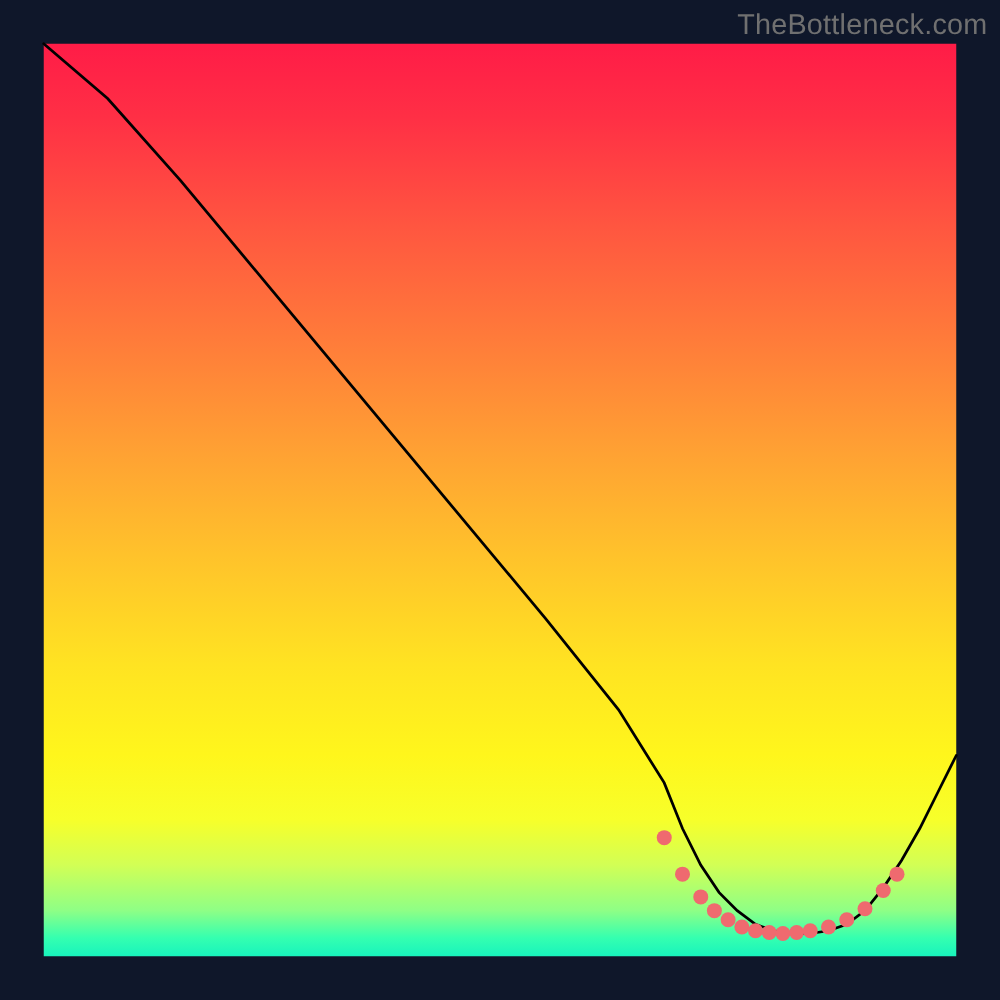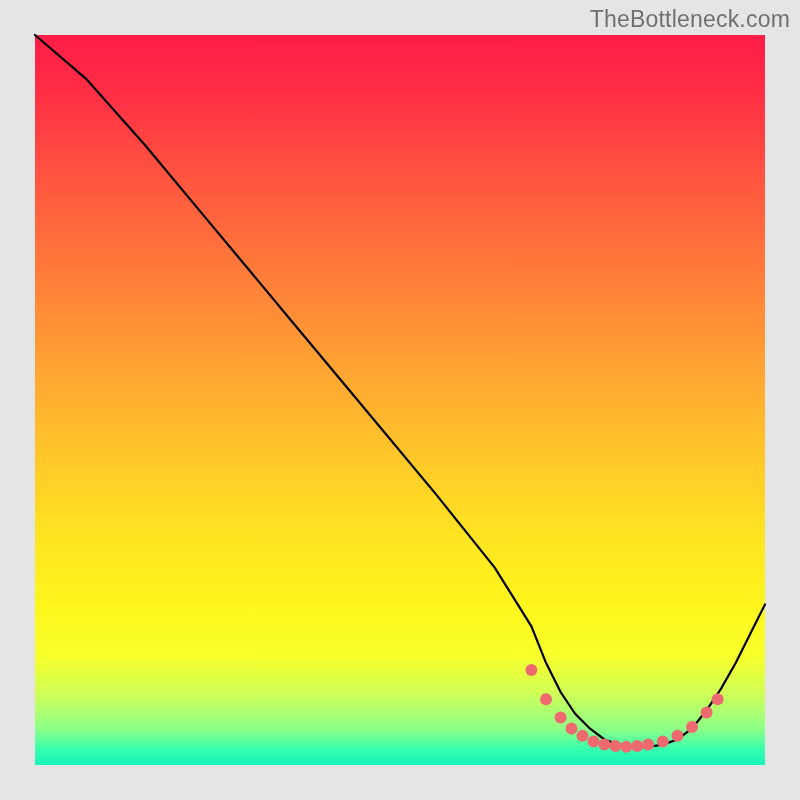--- a/index.html
+++ b/index.html
@@ -8,21 +8,21 @@
     width: 800px;
     height: 800px;
     background: #000;
     overflow: hidden;
     font-family: Arial, Helvetica, sans-serif;
   }
   .stage {
     position: relative;
     width: 800px;
     height: 800px;
-    background: #e5e5e5;
+    background: #0f172a;
   }
   .plot {
     position: absolute;
     left: 35px;
     top: 35px;
     width: 730px;
     height: 730px;
   }
   .gradient {
     position: absolute;

